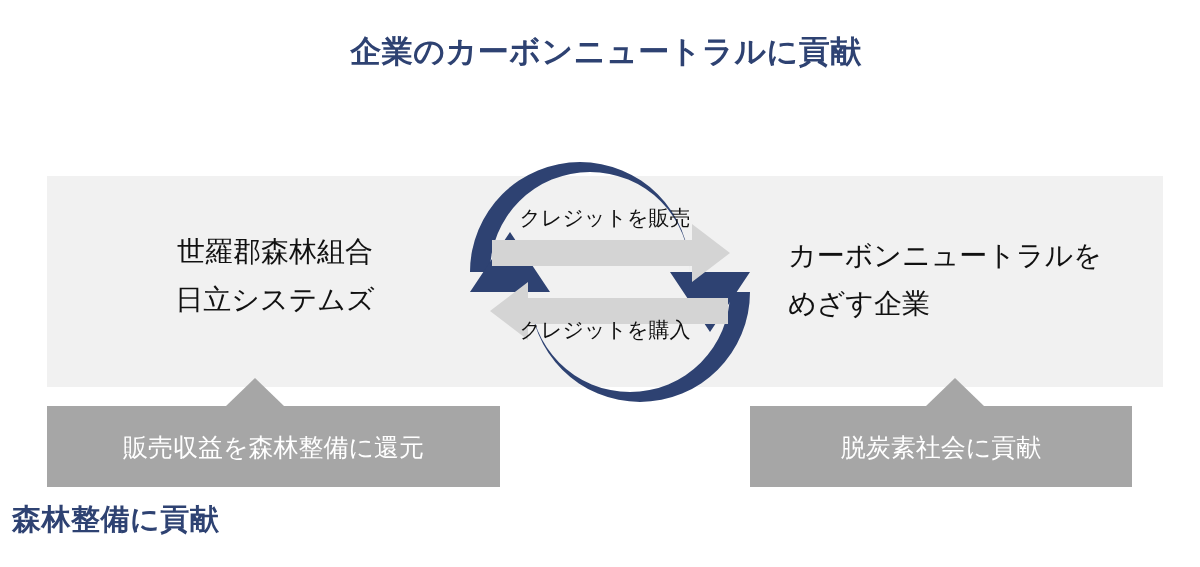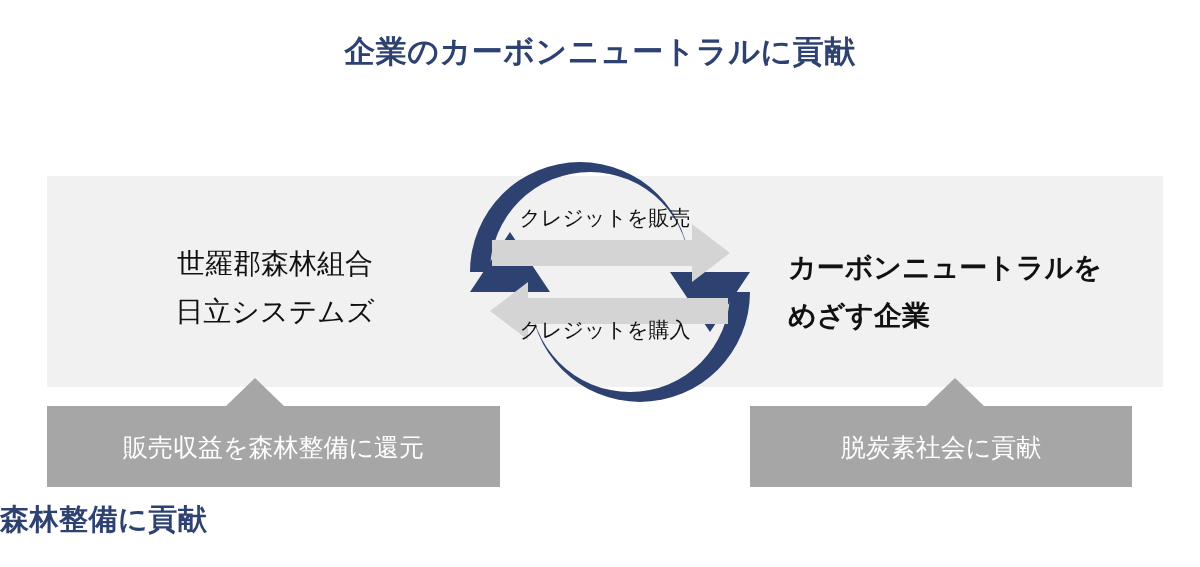--- a/index.html
+++ b/index.html
@@ -18,20 +18,21 @@
     overflow: hidden;
   }
 
   
   .title {
     position: absolute;
     color: #2E4272;
     font-weight: bold;
     white-space: nowrap;
     letter-spacing: 0.5px;
+    margin-left: 12px;
   }
   #title-top {
     left: 0; right: 0;
     top: 32px;
     text-align: center;
     font-size: 31px;
     line-height: 40px;
   }
   #title-bottom {
     left: 0; right: 0;
@@ -51,34 +52,32 @@
     background: #F1F1F1;
   }
 
   
   .party-label {
     position: absolute;
     color: #111111;
     font-size: 28px;
     line-height: 48px;
     white-space: nowrap;
-    margin-top: 12px;
   }
   #party-left {
     left: 130px;
     top: 228px;
     width: 290px;
     text-align: center;
   }
   #party-right {
     left: 788px;
     top: 232px;
     width: 320px;
     text-align: left;
-    font-weight: bold;
   }
   .party-label .line { display: block; }
 
   
   #cycle-svg {
     position: absolute;
     left: 400px;
     top: 100px;
   }
 

